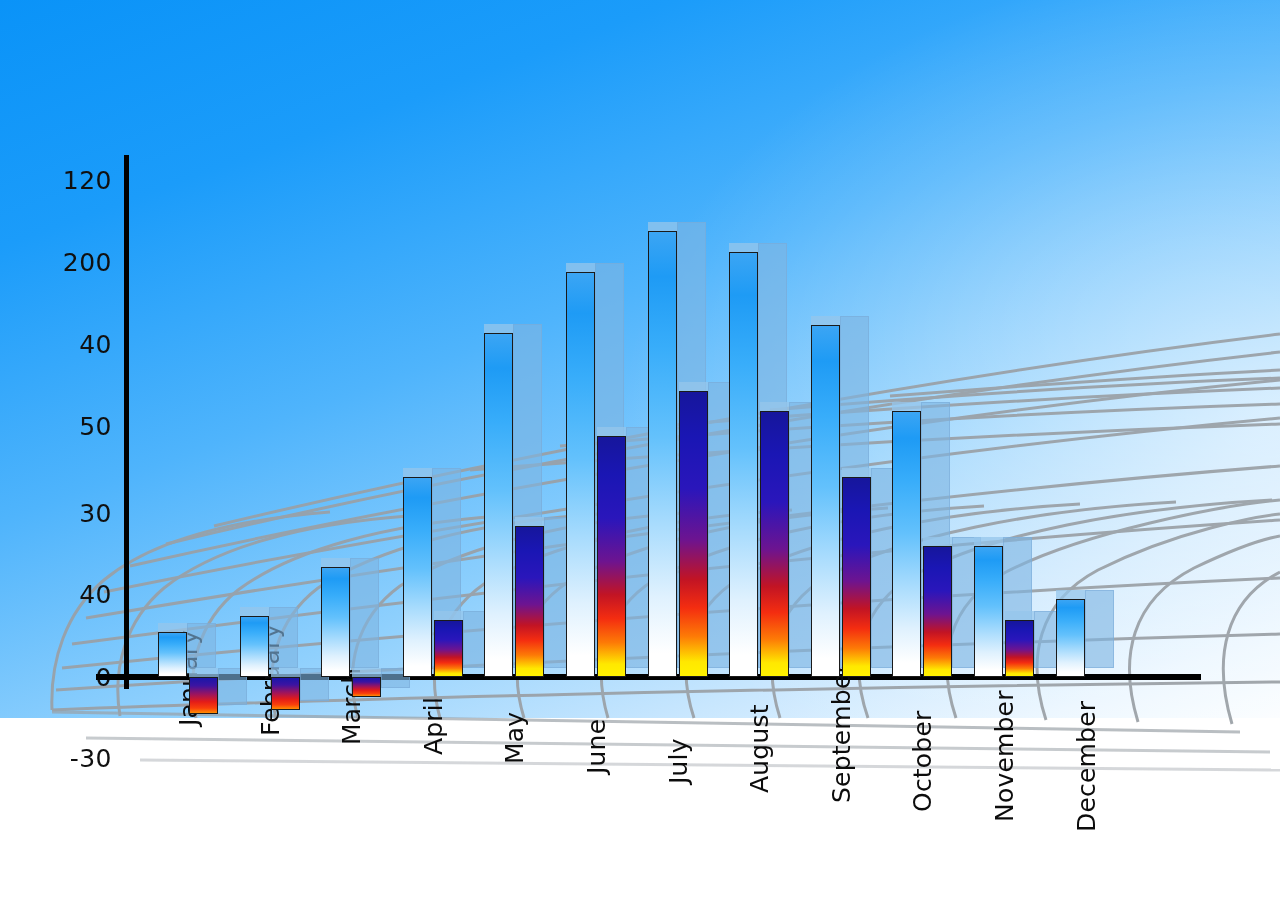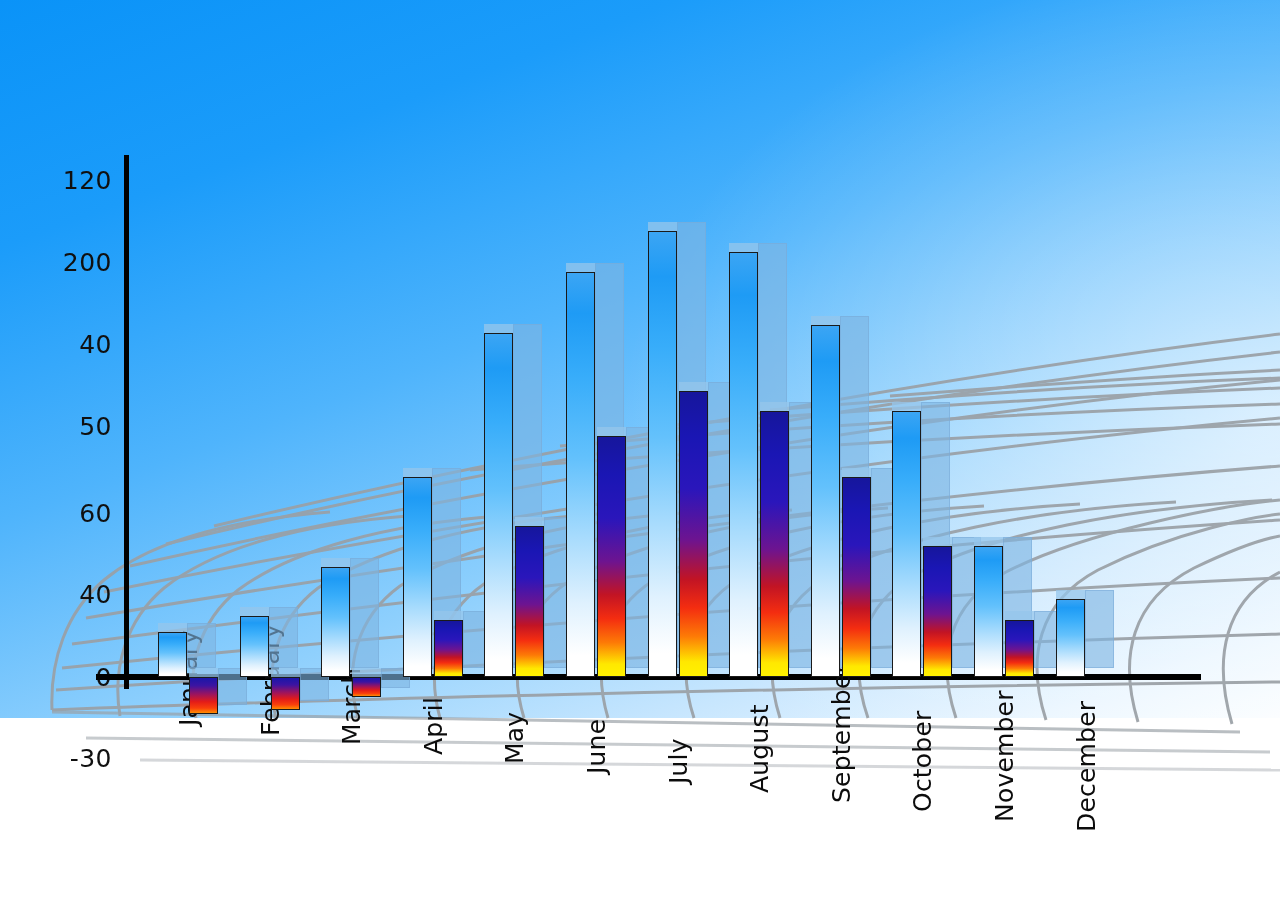--- a/index.html
+++ b/index.html
@@ -238,21 +238,21 @@
     <div class="ytick-wrap" style="top:262px">
       <span class="ytick">200</span>
     </div>
     <div class="ytick-wrap" style="top:344px">
       <span class="ytick">40</span>
     </div>
     <div class="ytick-wrap" style="top:426px">
       <span class="ytick">50</span>
     </div>
     <div class="ytick-wrap" style="top:513px">
-      <span class="ytick">60</span>
+      <span class="ytick">30</span>
     </div>
     <div class="ytick-wrap" style="top:594px">
       <span class="ytick">40</span>
     </div>
     <div class="ytick-wrap" style="top:677px">
       <span class="ytick">0</span>
     </div>
     <div class="ytick-wrap" style="top:758px">
       <span class="ytick">-30</span>
     </div>

